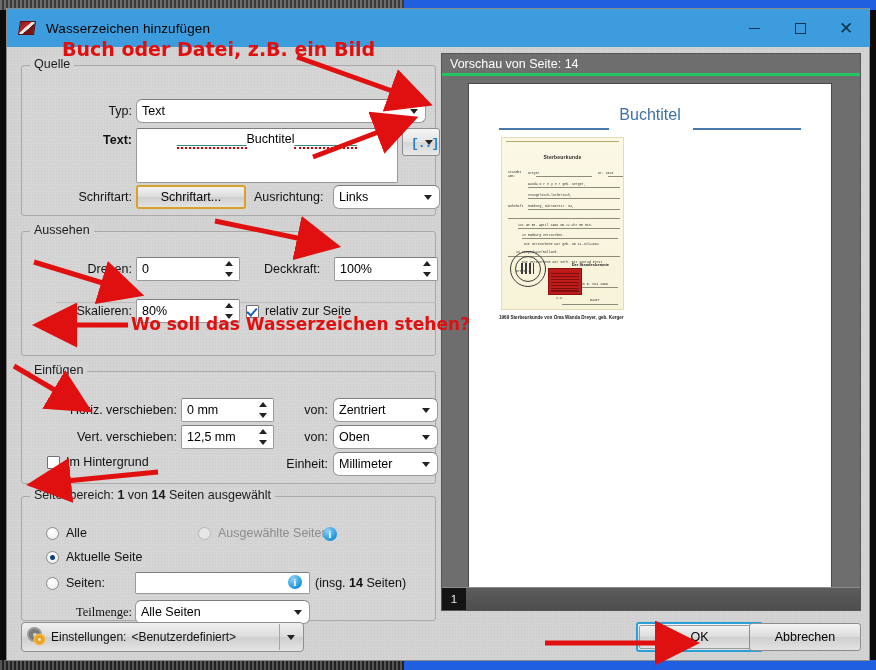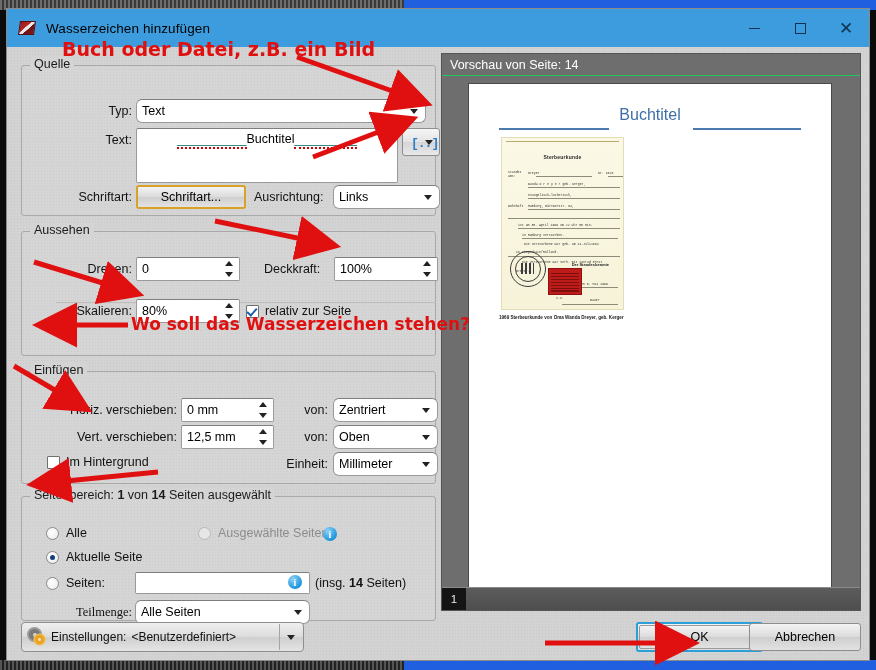--- a/index.html
+++ b/index.html
@@ -168,21 +168,21 @@
 
   
   .preview{
     position:absolute;left:434px;top:6px;width:420px;height:558px;
     background:#6e6e6e;border:1px solid #555;box-sizing:border-box;
   }
   .preview-hdr{
     position:absolute;left:0;top:0;width:418px;height:22px;
     background:#6e6e6e;color:#fff;font-size:12.5px;
     display:flex;align-items:center;padding-left:8px;box-sizing:border-box;
-    border-bottom:1px solid #22c55e;
+    border-bottom:3px solid #22c55e;
   }
   .preview-body{
     position:absolute;left:0;top:22px;width:418px;height:534px;
     background:#6e6e6e;
   }
   .page{
     position:absolute;left:27px;top:8px;width:362px;height:505px;background:#fff;
     box-shadow:0 0 0 1px #4a4a4a;
   }
   .pg-title{
@@ -300,21 +300,21 @@
 
         <div class="group" style="left:6px;top:12px;width:415px;height:151px;">
           <div class="glabel">Quelle</div>
 
           <div class="lbl" style="left:10px;top:38px;width:100px;">Typ:</div>
           <div class="combo" style="left:114px;top:33px;width:290px;height:24px;">
             <span>Text</span>
             <span class="arrow"></span>
           </div>
 
-          <div class="lbl" style="left:10px;top:67px;width:100px;">Text:</div>
+          <div class="lbl" style="left:10px;top:67px;width:100px;font-weight:bold;">Text:</div>
           <div class="textarea" style="left:114px;top:62px;width:262px;height:55px;">
             <div class="ta-line" style="text-align:center;">
               <span class="squig">__________</span><span>Buchtitel</span><span class="squig">_________</span>
             </div>
           </div>
 
           <div class="iconbtn" style="left:380px;top:62px;width:38px;height:28px;">
             <span class="brackets">[..]</span>
             <span class="arrow"></span>
           </div>

